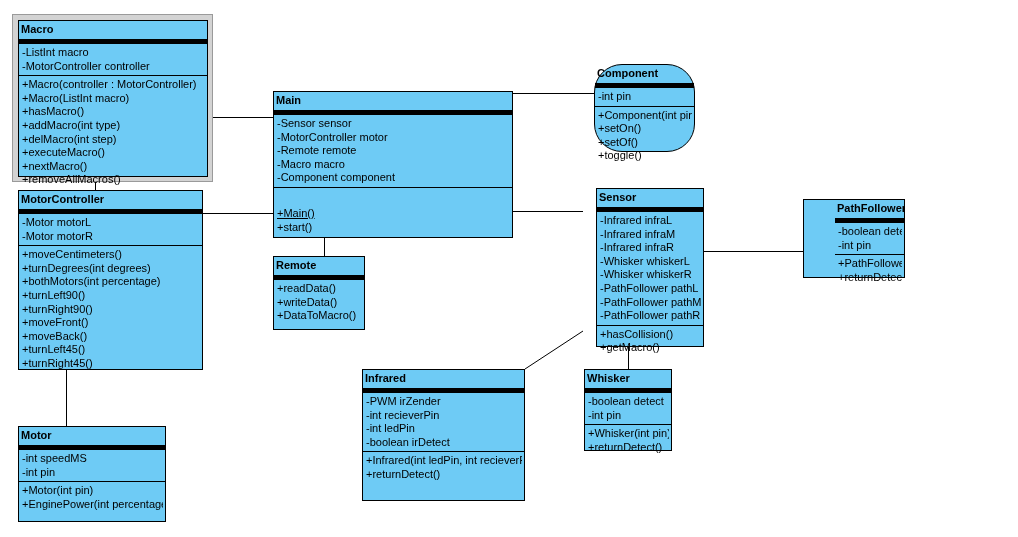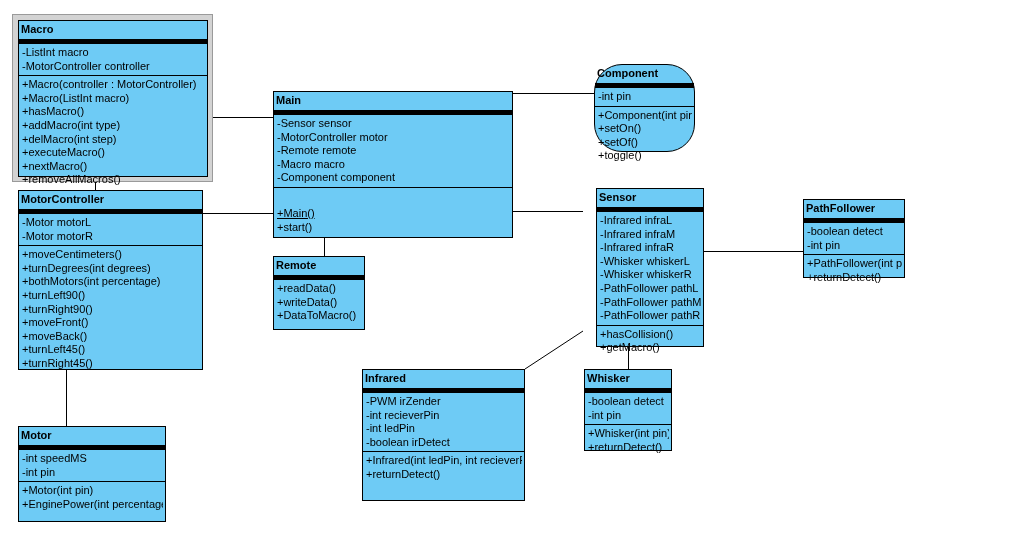--- a/index.html
+++ b/index.html
@@ -200,21 +200,21 @@
       <div class="uml-row">-PathFollower pathL</div>
       <div class="uml-row">-PathFollower pathM</div>
       <div class="uml-row">-PathFollower pathR</div>
     </div>
     <div class="uml-section last">
       <div class="uml-row">+hasCollision()</div>
       <div class="uml-row">+getMacro()</div>
     </div>
   </div>
 
-  <div class="uml" style="left:803px; top:199px; width:102px; height:79px;">
+  <div class="uml" style="left:803px; top:199px; width:102px; height:79px;padding-left:31px;">
     <div class="uml-title">PathFollower</div>
     <div class="uml-section">
       <div class="uml-row">-boolean detect</div>
       <div class="uml-row">-int pin</div>
     </div>
     <div class="uml-section last">
       <div class="uml-row">+PathFollower(int pin)</div>
       <div class="uml-row">+returnDetect()</div>
     </div>
   </div>

